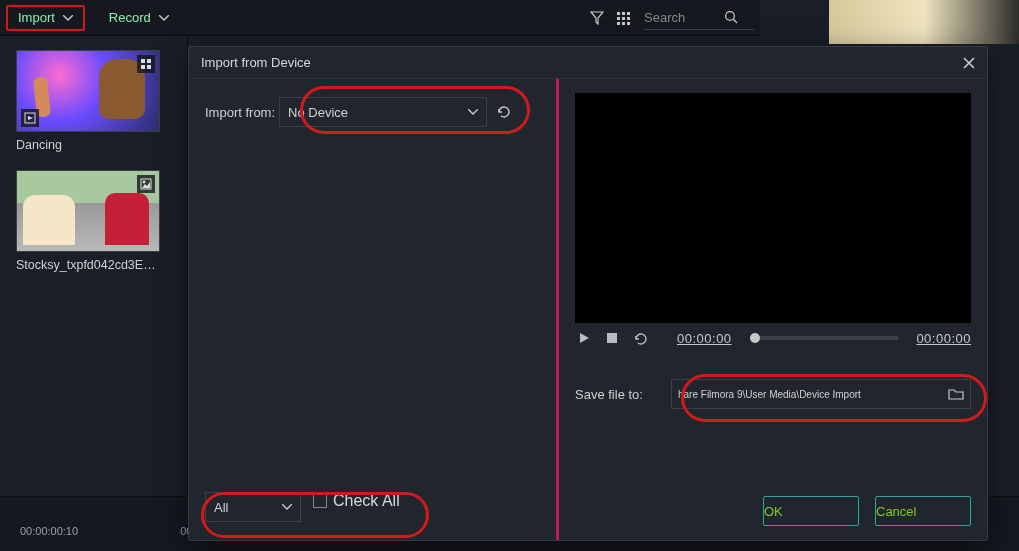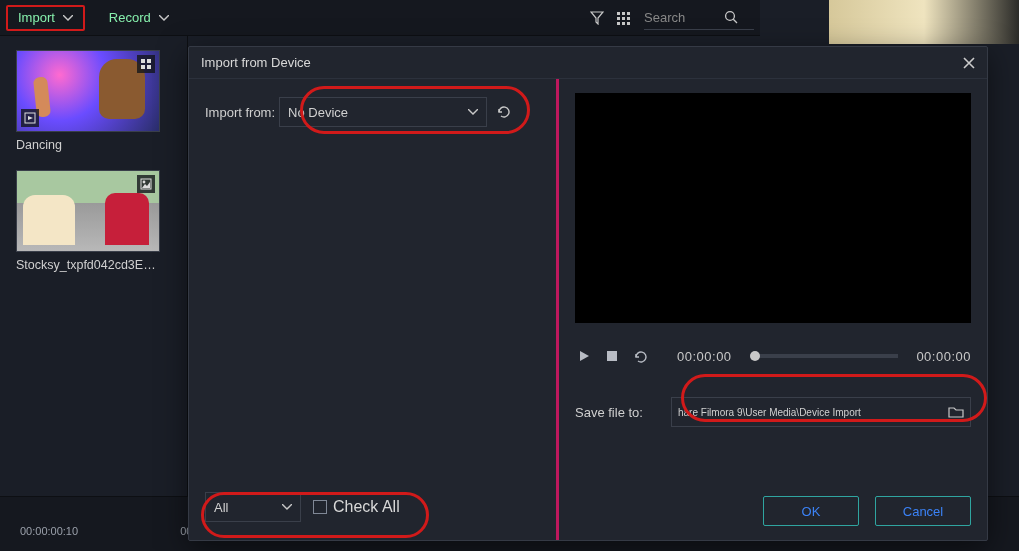--- a/index.html
+++ b/index.html
@@ -47,40 +47,40 @@
   .dlg-left { width: 370px; border-right:3px solid #be185d; padding: 18px 16px; display:flex; flex-direction:column; }
   .row { display:flex; align-items:center; }
   .row .lbl { font-size:13px; color:#d0d0d0; margin-right:4px;}
   .select { position:relative; display:flex; align-items:center; justify-content:space-between; height:30px; background:#21252e; border:1px solid #3a3f4a; padding:0 8px; cursor:pointer; color:#d0d0d0; font-size:13px;}
   .circle-hl { position:absolute; border:3px solid #d11a1a; border-radius: 50% / 50%; pointer-events:none; }
   .hl-importfrom { top: 86px; left: 300px; width: 230px; height: 48px; z-index:5; border-radius: 24px;}
   .hl-checkall { top: 492px; left: 201px; width: 228px; height: 46px; z-index:5; border-radius: 23px;}
   .hl-saveto { top: 374px; left: 681px; width: 306px; height: 48px; z-index:5; border-radius: 24px;}
 
   .refresh { width:22px; height:22px; margin-left:6px; display:flex; align-items:center; justify-content:center; cursor:pointer;}
-  .dlg-left-bottom { margin-top:auto; display:flex; align-items:center; gap:12px; padding-top:10px;}
+  .dlg-left-bottom { margin-top:auto; display:flex; align-items:flex-start; gap:12px; padding-top:10px;}
   .checkbox { width:14px; height:14px; border:1px solid #808896; display:inline-block; margin-right:6px; vertical-align:middle;}
   .chk-label { font-size:16px; color:#d8d8d8; cursor:pointer; display:flex; align-items:center;}
 
   .dlg-right { flex:1; padding: 14px 16px; display:flex; flex-direction:column;}
   .preview { width:100%; height:230px; background:#000; border:1px solid #000;}
-  .transport { display:flex; align-items:center; gap:10px; height:30px; margin-top:18px;}
+  .transport { display:flex; align-items:center; gap:10px; height:30px; margin-top:0;text-decoration:underline;}
   .transport .ticon { width:18px; height:18px; display:flex; align-items:center; justify-content:center; cursor:pointer;}
   .tc { font-size:13px; color:#c8c8c8; letter-spacing:0.5px;}
   .slider { flex:1; height:4px; background:#3a3f4a; position:relative; margin:0 8px;}
   .slider .dot { position:absolute; left:0; top:-3px; width:10px; height:10px; background:#c8c8c8; border-radius:50%;}
 
   .field-row { display:flex; align-items:center; margin-top:26px;}
   .field-row .lbl2 { width: 96px; font-size:13px; color:#d0d0d0;}
   .path-box { flex:1; height:30px; border:1px solid #3a3f4a; display:flex; align-items:center; padding:0 6px; color:#d0d0d0; font-size:10px; white-space:nowrap; overflow:hidden;}
   .path-box .ficon { margin-left:auto; padding-left:6px;}
   .sel-row { margin-top:22px; font-size:13px; color:#d0d0d0;}
 
   .dlg-buttons { margin-top:auto; display:flex; justify-content:flex-end; gap:16px; padding-top:18px;}
-  .dlg-btn { width:96px; height:30px; border:1px solid #2fa5a0; color:#3b82f6; background:transparent; display:flex; align-items:center; justify-content:center; font-size:13px; cursor:pointer; border-radius:2px;}
+  .dlg-btn { width:96px; height:30px; border:1px solid #2fa5a0; color:#84cc16; background:transparent; display:flex; align-items:center; font-size:13px; cursor:pointer; border-radius:2px;}
 
   
   svg { display:block; }
 
   
   .bg-photo { position:absolute; top:0; right:0; width:190px; height:44px; background: linear-gradient(90deg,#d6c89a,#efe4bf,#2b2b28); z-index:-1;}
 </style>
 </head>
 <body>
 

